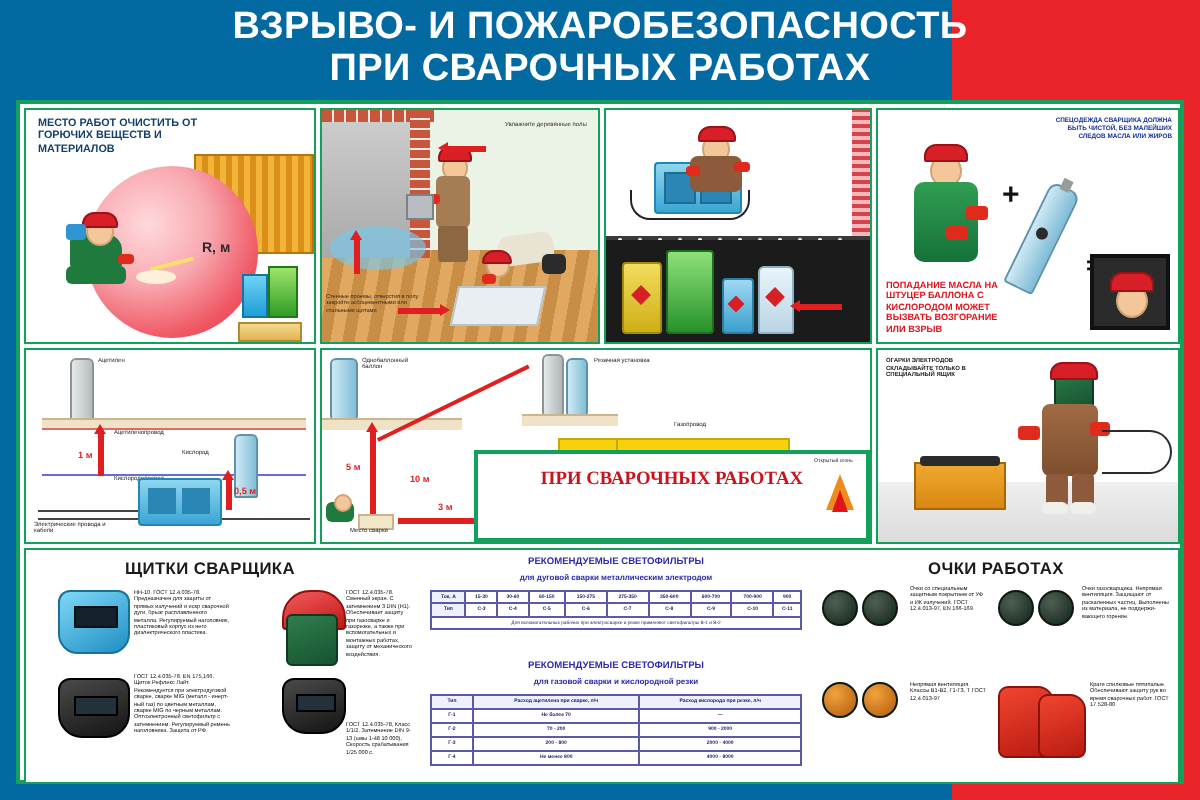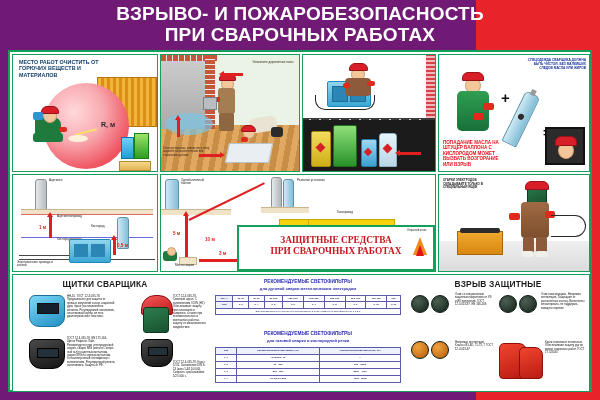--- a/index.html
+++ b/index.html
@@ -1,21 +1,21 @@
 <!DOCTYPE html>
 <html><head>
 <meta charset="utf-8">
 <style>
   html,body{margin:0;padding:0;}
   body{
     width:600px;height:400px;overflow:hidden;
     font-family:"Liberation Sans",sans-serif;
     background:#e8232a;
   }
-  .poster{position:relative;width:476px;height:400px;background:#701a75;box-sizing:border-box;}
+  .poster{position:relative;width:476px;height:400px;background:#0369a1;box-sizing:border-box;}
 
   
   .title-bar{
     position:absolute;left:0;top:0;width:600px;height:48px;
     display:flex;flex-direction:column;align-items:center;justify-content:center;
     color:#fff;text-align:center;
   }
   .title-l1{font-size:19px;font-weight:bold;letter-spacing:.2px;line-height:21px;}
   .title-l2{font-size:19px;font-weight:bold;letter-spacing:.2px;line-height:21px;}
 
@@ -310,21 +310,20 @@
 
       <div class="arrow-up" style="left:24px;top:40px;height:42px;"></div>
       <div class="dimlbl2" style="left:12px;top:56px;">5 м</div>
       <div style="position:absolute;left:28px;top:44px;width:84px;height:2.4px;background:#e02020;transform:rotate(-26deg);transform-origin:left center;"></div>
       <div class="dimlbl2" style="left:44px;top:62px;">10 м</div>
       <div class="arrow-red" style="left:38px;top:84px;width:48px;"></div>
       <div class="dimlbl2" style="left:58px;top:76px;">3 м</div>
 
       <div style="position:absolute;left:76px;top:50px;width:198px;height:46px;background:#fff;border:2px solid #13a05a;box-sizing:border-box;">
         <div class="shield-title" style="top:8px;">
-          <div class="l1">ЗАЩИТНЫЕ СРЕДСТВА</div>
           <div class="l2">ПРИ СВАРОЧНЫХ РАБОТАХ</div>
         </div>
         <div style="position:absolute;right:6px;top:10px;width:0;height:0;border-left:7px solid transparent;border-right:7px solid transparent;border-bottom:18px solid #f08a1c;"></div>
         <div style="position:absolute;right:9px;top:18px;width:0;height:0;border-left:4px solid transparent;border-right:4px solid transparent;border-bottom:11px solid #e2131b;"></div>
         <div class="lbl" style="position:absolute;right:2px;top:2px;width:24px;font-size:2.6px;">Открытый огонь</div>
       </div>
     </div>
 
     <div class="cell cellborder" style="left:428px;top:122px;width:152px;height:98px;">
       <div style="position:absolute;left:0;bottom:0;width:100%;height:30px;background:linear-gradient(180deg,#efefef,#dcdcdc);"></div>
@@ -427,21 +426,21 @@
           <td>2000 - 4000</td>
         </tr>
         <tr>
           <td>Г-4</td>
           <td>Не менее 800</td>
           <td>4000 - 8000</td>
         </tr>
       </tbody>
         </table>
 
-      <div class="sec-head" style="position:absolute;left:398px;top:4px;width:174px;">ВЗРЫВ ЗАЩИТНЫЕ</div>
+      <div class="sec-head" style="position:absolute;left:398px;top:4px;width:174px;">ОЧКИ РАБОТАХ</div>
       <div class="goggleDark" style="left:398px;top:20px;">
         <i style="left:0;"></i>
           <i style="left:20px;"></i>
       </div>
       <div class="blk" style="position:absolute;left:442px;top:18px;width:38px;">Очки со специальным защитным покрытием от УФ и ИК излучений. ГОСТ 12.4.013-97, EN 166-169.</div>
       <div class="goggleDark" style="left:486px;top:20px;">
         <i style="left:0;"></i>
           <i style="left:20px;"></i>
       </div>
       <div class="blk" style="position:absolute;left:528px;top:18px;width:44px;">Очки газосварщика. Непрямая вентиляция. Защищают от раскаленных частиц. Выполнены из материала, не поддержи­вающего горение.</div>

